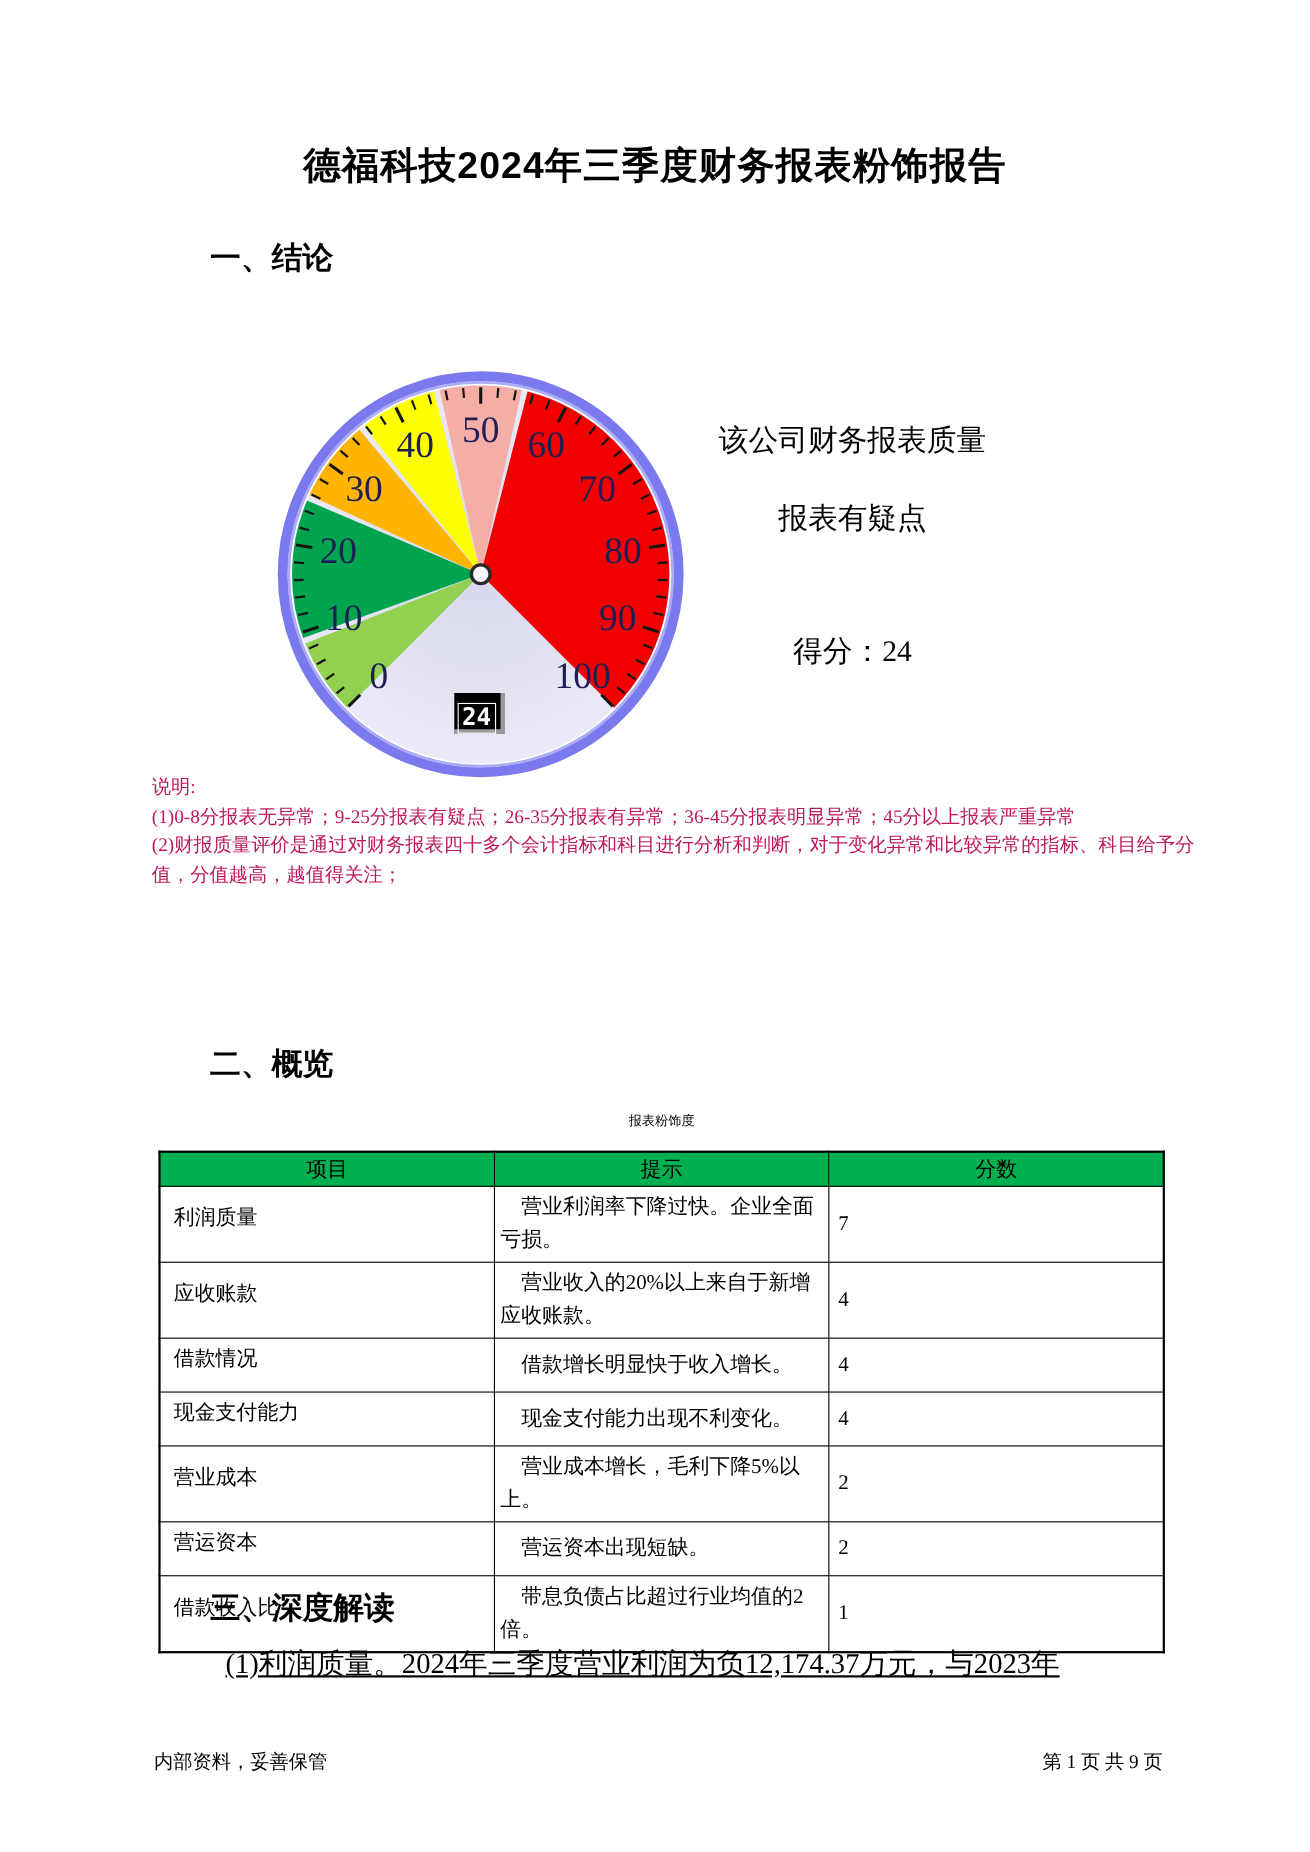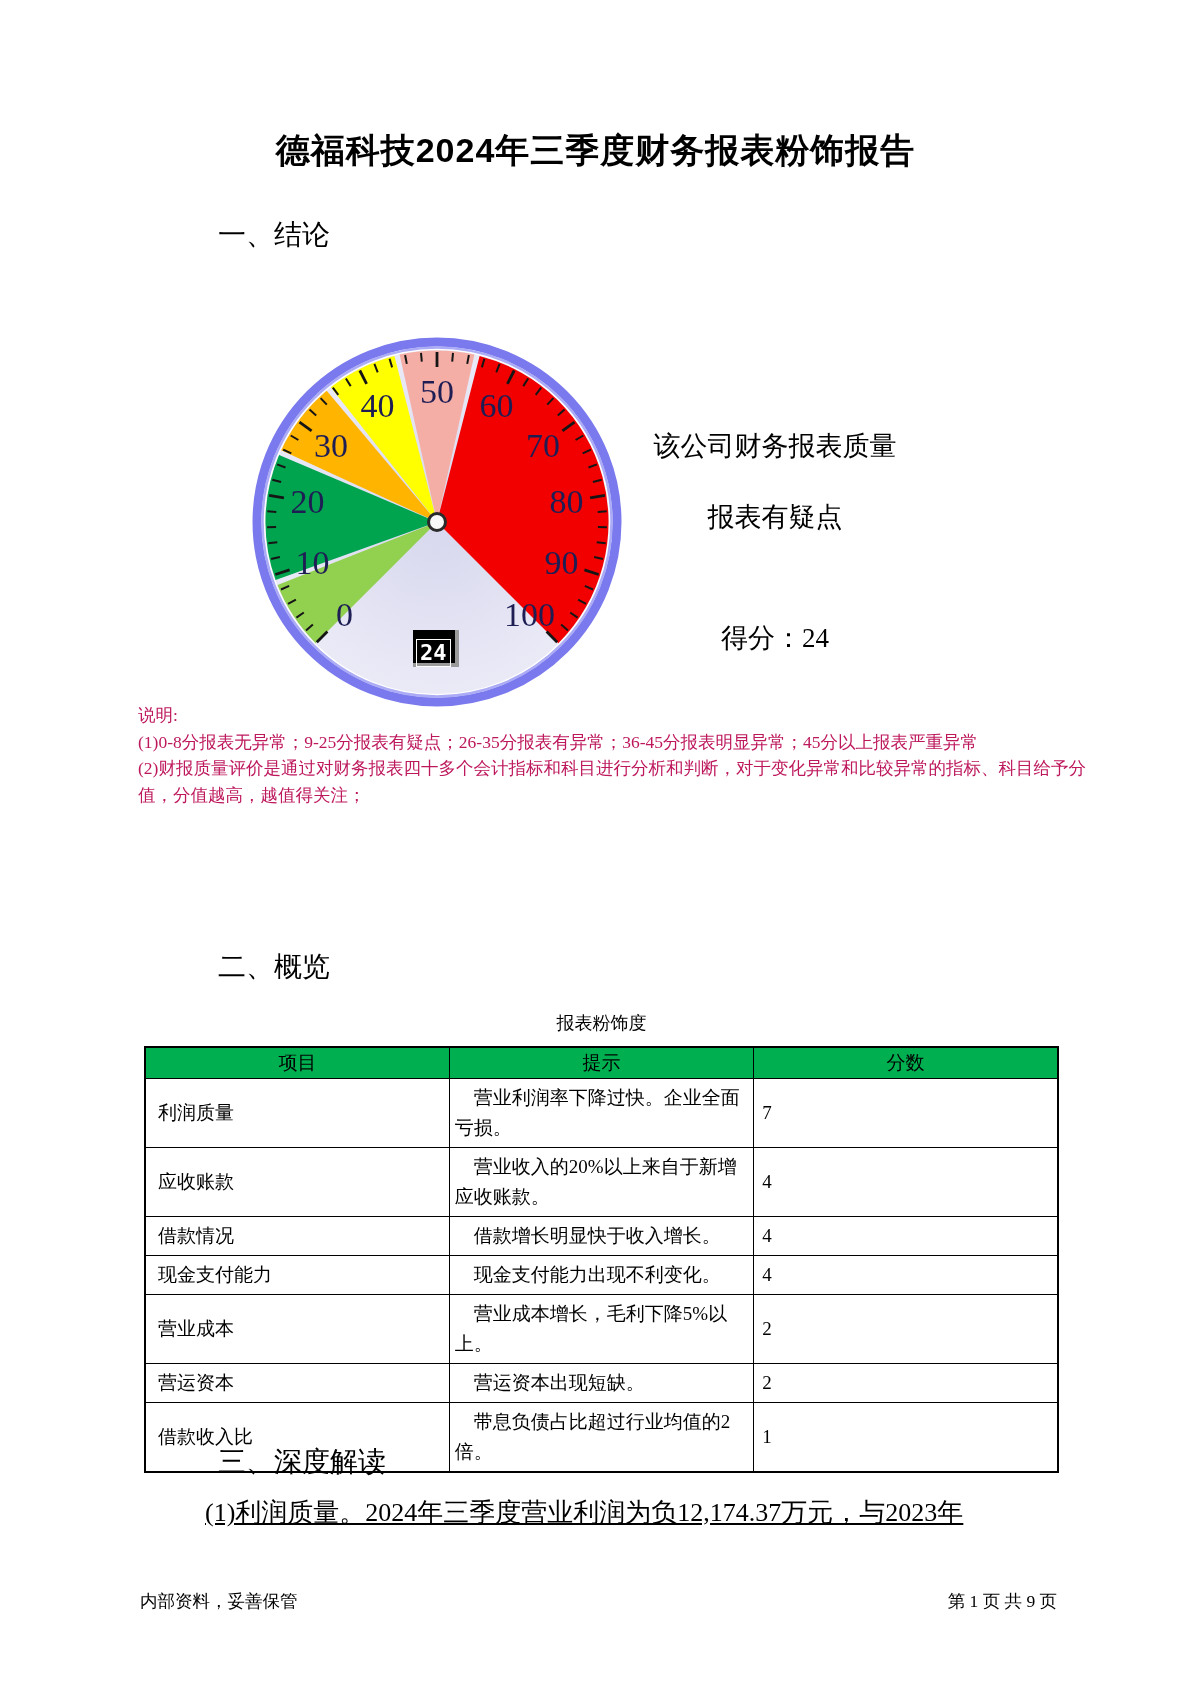--- a/index.html
+++ b/index.html
@@ -7,62 +7,62 @@
     position:relative;width:1191px;height:1684px;background:#ffffff;
     margin:0 auto;overflow:hidden;
     font-family:"Liberation Serif","DejaVu Serif",serif;color:#000;
   }
   .title{
     position:absolute;left:0;top:128px;width:100%;text-align:center;margin:0;
     font-family:"Liberation Sans","DejaVu Sans",sans-serif;
     font-size:34px;font-weight:bold;letter-spacing:1px;
   }
   .h{
-    position:absolute;left:218px;margin:0;
+    position:absolute;left:191px;margin:0;
     font-family:"Liberation Sans","DejaVu Sans",sans-serif;
-    font-size:28px;font-weight:normal;
+    font-size:28px;font-weight:bold;
   }
   .s1{top:216px}.s2{top:948px}.s3{top:1443px}
 
   
   .gauge{position:absolute;left:247px;top:332px;width:380px;height:380px;}
   .gauge svg{position:absolute;left:0;top:0;}
   .gauge-value{
     position:absolute;left:166px;top:298px;width:46px;height:37px;
     background:#000;display:flex;align-items:flex-end;justify-content:flex-start;
     padding-left:3px;box-sizing:border-box;
     box-shadow:inset -6px -6px 0 -2px #9a9a9a;
   }
   .gauge-value span{
     color:#fff;border:1px solid #fff;padding:0 3px;
     font-family:"DejaVu Sans Mono","Liberation Mono",monospace;
     font-size:22px;font-weight:bold;line-height:26px;
   }
 
   
   .verdict{position:absolute;left:600px;top:332px;width:350px;height:320px;font-size:27px;}
-  .verdict div{position:absolute;width:100%;text-align:center;margin-top:46px;}
+  .verdict div{position:absolute;width:100%;text-align:center;}
   .v1{top:50px}.v2{top:121px}.v3{top:242px}
 
   
   .notes{position:absolute;left:138px;top:702px;width:952px;font-size:17.5px;line-height:26.5px;color:#be185d;}
 
   
-  .tbl-caption{position:absolute;left:144px;top:1011px;width:915px;text-align:center;font-size:18px;}
+  .tbl-caption{position:absolute;left:144px;top:1011px;width:915px;text-align:center;font-size:12px;}
   table.ovv{
     position:absolute;left:144px;top:1046px;width:915px;
     border-collapse:collapse;table-layout:fixed;font-size:19px;
     border:2px solid #000;
   }
   table.ovv th{
     height:30px;font-weight:normal;text-align:center;
     border:1px solid #000;padding:0;
   }
   table.ovv td{border:1px solid #000;vertical-align:middle;}
-  td.col-item{padding:4px 4px 4px 12px;line-height:30px;}
+  td.col-item{padding:4px 4px 14px 12px;line-height:30px;}
   td.col-hint{padding:4px 5px;line-height:30px;text-indent:1em;vertical-align:top;}
   td.col-score{padding:4px 4px 4px 8px;line-height:30px;}
 
   
   .para{position:absolute;left:205px;top:1496px;width:980px;margin:0;font-size:26px;line-height:34px;text-decoration:underline;}
 
   
   .footer-left{position:absolute;left:140px;top:1589px;font-size:17.5px;}
   .footer-right{position:absolute;right:134px;top:1589px;font-size:17.5px;}
 </style>

